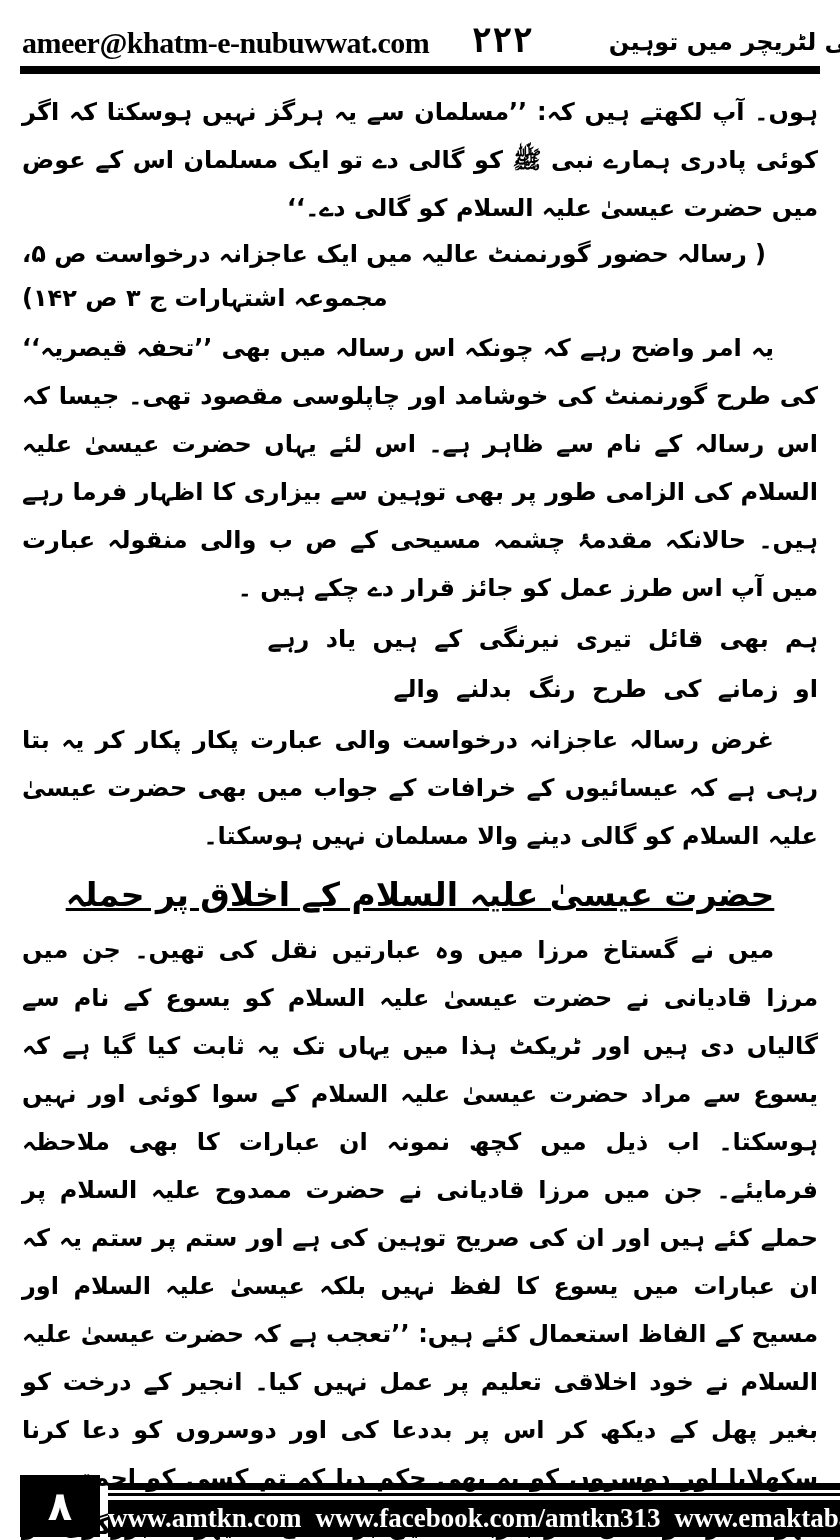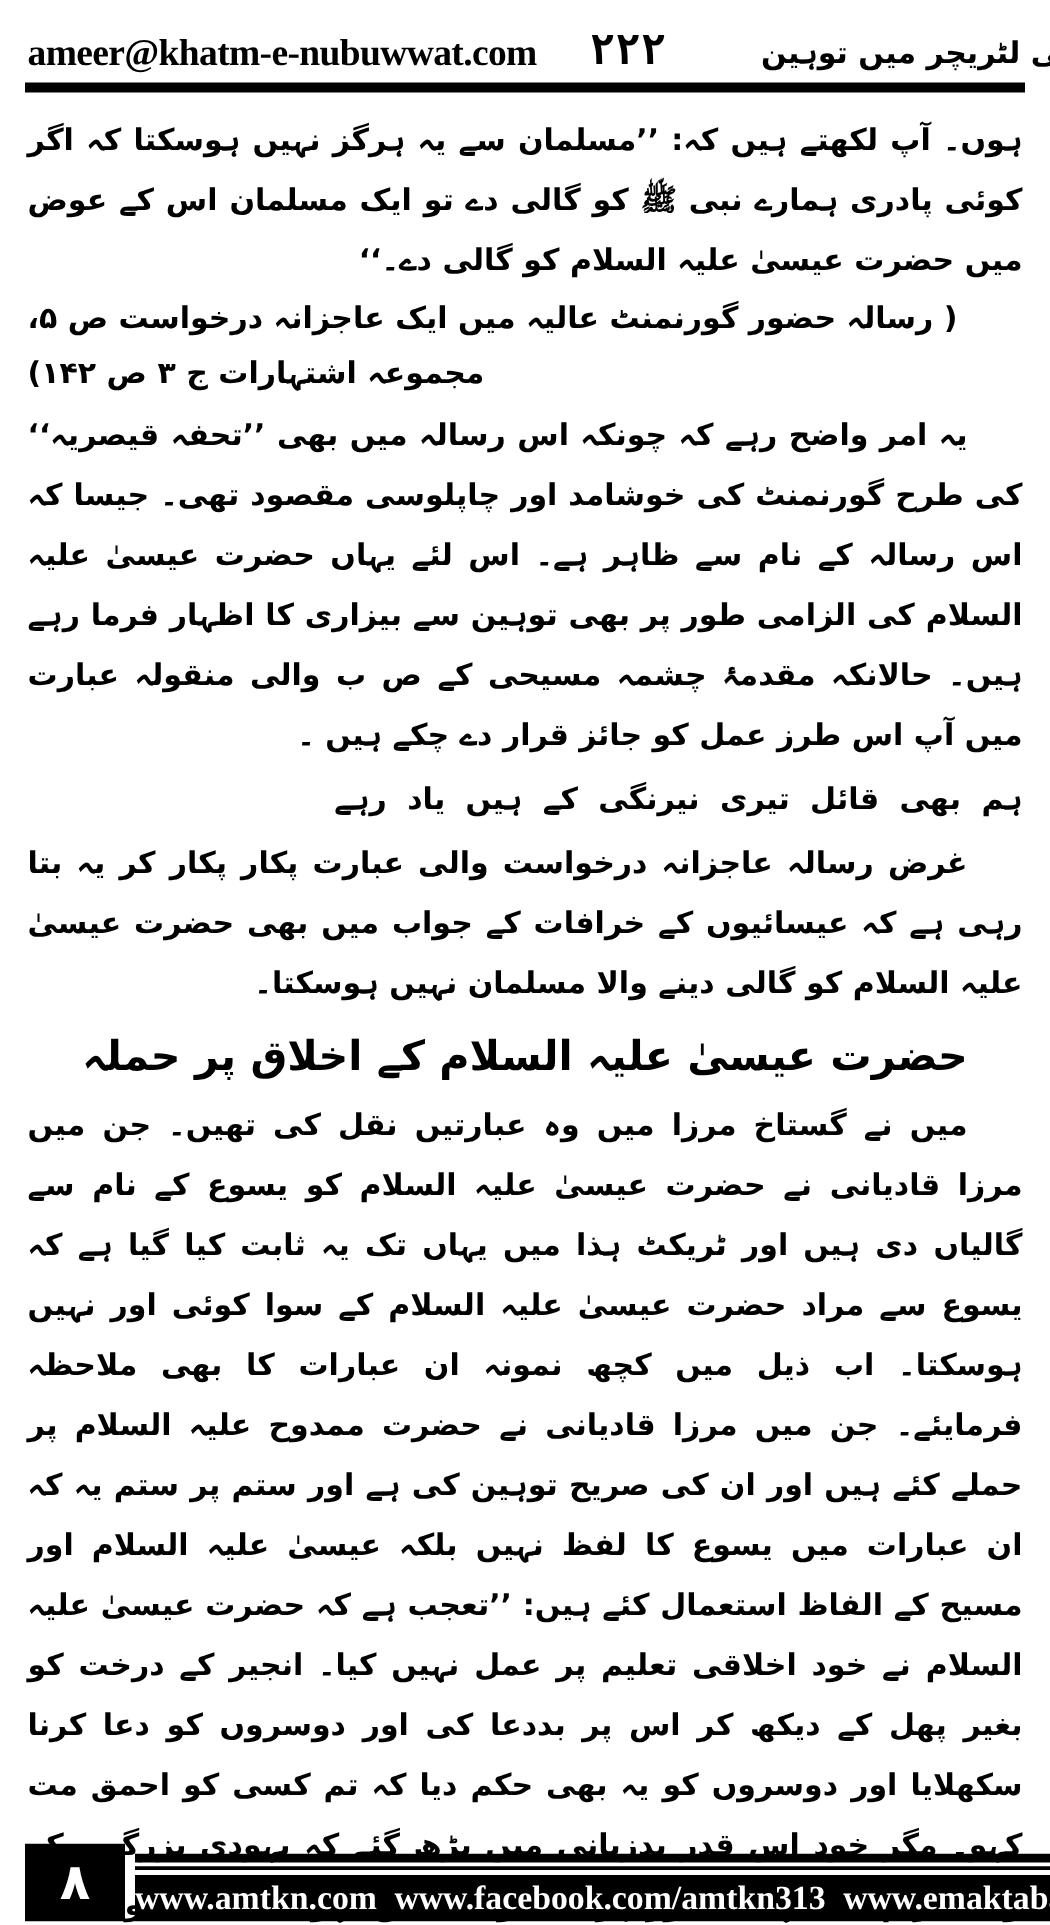--- a/index.html
+++ b/index.html
@@ -74,20 +74,21 @@
   .verse-line {
     word-spacing: 8px;
     line-height: 50px;
   }
   .heading {
     margin: 8px 0 4px 0;
     font-size: 33px;
     line-height: 54px;
     text-align: center;
     font-weight: bold;
+    text-decoration: underline;
   }
   
   .footer {
     position: absolute;
     left: 20px;
     right: 7px;
     bottom: 3px;
     height: 62px;
     display: flex;
     align-items: stretch;
@@ -139,20 +140,21 @@
   </div>
 
   <div class="rule"></div>
 
   <div class="body">
     <p class="para">ہوں۔ آپ لکھتے ہیں کہ: ’’مسلمان سے یہ ہرگز نہیں ہوسکتا کہ اگر کوئی پادری ہمارے نبی ﷺ کو گالی دے تو ایک مسلمان اس کے عوض میں حضرت عیسیٰ علیہ السلام کو گالی دے۔‘‘</p>
     <p class="cite">( رسالہ حضور گورنمنٹ عالیہ میں ایک عاجزانہ درخواست ص ۵، مجموعہ اشتہارات ج ۳ ص ۱۴۲)</p>
     <p class="para indent">یہ امر واضح رہے کہ چونکہ اس رسالہ میں بھی ’’تحفہ قیصریہ‘‘ کی طرح گورنمنٹ کی خوشامد اور چاپلوسی مقصود تھی۔ جیسا کہ اس رسالہ کے نام سے ظاہر ہے۔ اس لئے یہاں حضرت عیسیٰ علیہ السلام کی الزامی طور پر بھی توہین سے بیزاری کا اظہار فرما رہے ہیں۔ حالانکہ مقدمۂ چشمہ مسیحی کے ص ب والی منقولہ عبارت میں آپ اس طرز عمل کو جائز قرار دے چکے ہیں ۔</p>
     <div class="verse">
       <div class="verse-line">ہم بھی قائل تیری نیرنگی کے ہیں یاد رہے</div>
+      <div class="verse-line">او زمانے کی طرح رنگ بدلنے والے</div>
     </div>
     <p class="para indent">غرض رسالہ عاجزانہ درخواست والی عبارت پکار پکار کر یہ بتا رہی ہے کہ عیسائیوں کے خرافات کے جواب میں بھی حضرت عیسیٰ علیہ السلام کو گالی دینے والا مسلمان نہیں ہوسکتا۔</p>
     <h2 class="heading">حضرت عیسیٰ علیہ السلام کے اخلاق پر حملہ</h2>
     <p class="para indent">میں نے گستاخ مرزا میں وہ عبارتیں نقل کی تھیں۔ جن میں مرزا قادیانی نے حضرت عیسیٰ علیہ السلام کو یسوع کے نام سے گالیاں دی ہیں اور ٹریکٹ ہذا میں یہاں تک یہ ثابت کیا گیا ہے کہ یسوع سے مراد حضرت عیسیٰ علیہ السلام کے سوا کوئی اور نہیں ہوسکتا۔ اب ذیل میں کچھ نمونہ ان عبارات کا بھی ملاحظہ فرمایئے۔ جن میں مرزا قادیانی نے حضرت ممدوح علیہ السلام پر حملے کئے ہیں اور ان کی صریح توہین کی ہے اور ستم پر ستم یہ کہ ان عبارات میں یسوع کا لفظ نہیں بلکہ عیسیٰ علیہ السلام اور مسیح کے الفاظ استعمال کئے ہیں: ’’تعجب ہے کہ حضرت عیسیٰ علیہ السلام نے خود اخلاقی تعلیم پر عمل نہیں کیا۔ انجیر کے درخت کو بغیر پھل کے دیکھ کر اس پر بددعا کی اور دوسروں کو دعا کرنا سکھلایا اور دوسروں کو یہ بھی حکم دیا کہ تم کسی کو احمق مت کہو۔ مگر خود اس قدر بدزبانی میں بڑھ گئے کہ یہودی بزرگوں کو ولدالحرام تک کہہ دیا اور ہر ایک وعظ میں یہودی علماء کو سخت سخت گالیاں دیں اور برے برے نام رکھے۔ اخلاقی معلم کا فرض یہ ہے کہ پہلے آپ اخلاق کریمہ دکھاوے۔ پس کیا ایسی تعلیم ناقص جس پر انہوں نے آپ بھی عمل نہ کیا خداتعالیٰ کی طرف سے ہوسکتی ہے؟‘‘</p>
 
   </div>
 
   <div class="footer">
     <div class="footer-pagebox">۸</div>
     <div class="footer-right">

